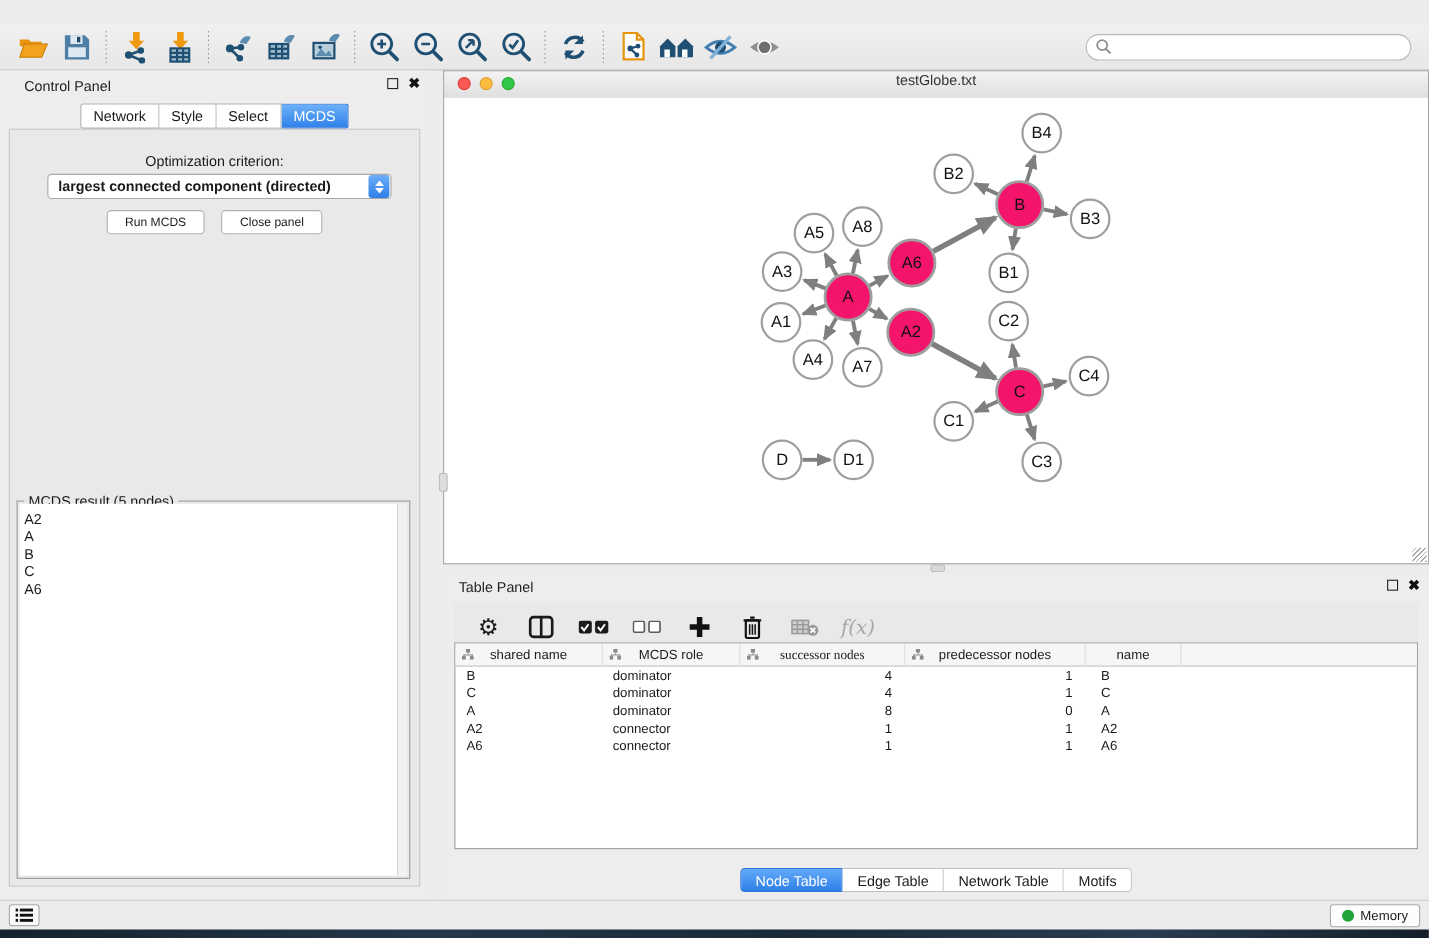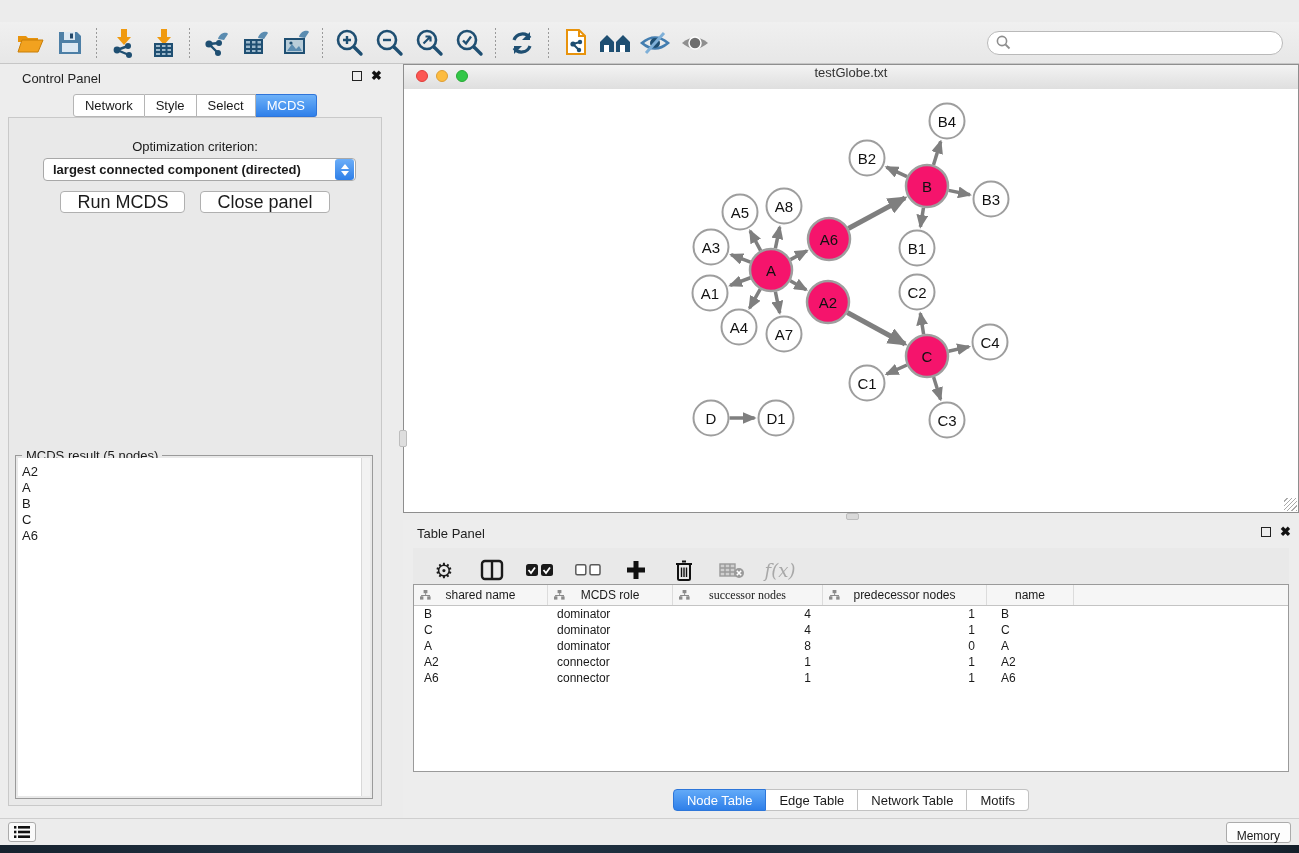--- a/index.html
+++ b/index.html
@@ -47,21 +47,21 @@
   .criterion { position:absolute; left:34px; top:40px; width:313px; height:23px; background:#fff;
     border:1px solid #a8a8a8; border-radius:4px; display:flex; align-items:center; cursor:pointer;font-weight:bold; }
   .criterion .val { flex:1; font-size:13px; padding-left:9px; white-space:nowrap; }
   .stepper { width:19px; height:21px; margin:0 1px 0 0; border-radius:3px;
     background:linear-gradient(#6caef8,#2e7fe8); display:flex; flex-direction:column;
     align-items:center; justify-content:center; gap:2px; }
   .tri-up { width:0; height:0; border-left:4px solid transparent; border-right:4px solid transparent; border-bottom:5px solid #fff; }
   .tri-dn { width:0; height:0; border-left:4px solid transparent; border-right:4px solid transparent; border-top:5px solid #fff; }
   .cp-buttons { position:absolute; top:73px; left:0; right:0; display:flex; justify-content:center; gap:15px; }
   .btn { height:22px; padding:0 16px; background:#fff; border:1px solid #b0b0b0; border-radius:4px;
-    font-size:18px; display:flex; align-items:center; cursor:pointer; }
+    font-size:11px; display:flex; align-items:center; cursor:pointer; }
   .result-box { position:absolute; left:6px; right:8px; top:337px; bottom:6px; border:1px solid #9a9a9a; }
   .result-title { position:absolute; top:-8px; left:6px; background:#e9e9e9; padding:0 4px; font-size:13px; }
   .result-list { position:absolute; inset:2px; background:#fff; padding-top:6px; overflow:hidden; }
   .result-item { font-size:13px; line-height:16px; padding-left:4px; }
   .result-scroll { position:absolute; top:2px; bottom:2px; right:2px; width:9px; background:#f2f2f2; border-left:1px solid #d8d8d8; }
 
   
   .net-window { position:absolute; left:403px; top:64px; width:896px; height:449px;
     background:#fff; border:1px solid #8e8e8e; }
   .net-titlebar { position:relative; height:28px; background:linear-gradient(#f3f3f3,#dcdcdc);
@@ -100,21 +100,21 @@
   .tp-tab:first-child { border-left-width:1px; border-radius:4px 0 0 4px; }
   .tp-tab:last-child { border-radius:0 4px 4px 0; }
   .tp-tab.active { background:linear-gradient(#62aaf8,#2e7fe9); border-color:#2d76d9; color:#fff; }
 
   
   .status-bar { position:absolute; left:0; top:818px; width:100%; height:27px; background:#ececec;
     border-top:1px solid #cfcfcf; display:flex; align-items:center; padding:0 8px; }
   .list-btn { width:28px; height:20px; background:#fafafa; border:1px solid #ababab; border-radius:3px;
     display:flex; align-items:center; justify-content:center; cursor:pointer; }
   .memory-btn { margin-left:auto; height:21px; background:#fdfdfd; border:1px solid #ababab; border-radius:3px;
-    display:flex; align-items:center; gap:6px; padding:0 10px; cursor:pointer;flex-direction:column; }
+    display:flex; align-items:center; gap:6px; padding:0 10px; cursor:pointer; }
   .mem-dot { width:11px; height:11px; border-radius:50%; background:#1fa33c; }
   .memory-btn span { font-size:12px; }
   .desktop-strip { position:absolute; left:0; top:845px; width:100%; height:8px;
     background:linear-gradient(90deg,#16222e,#24384a 30%,#1a2a38 55%,#2a3d50 80%,#141f2a); }
 </style>
 </head>
 <body>
 
 <div class="screen">
 

